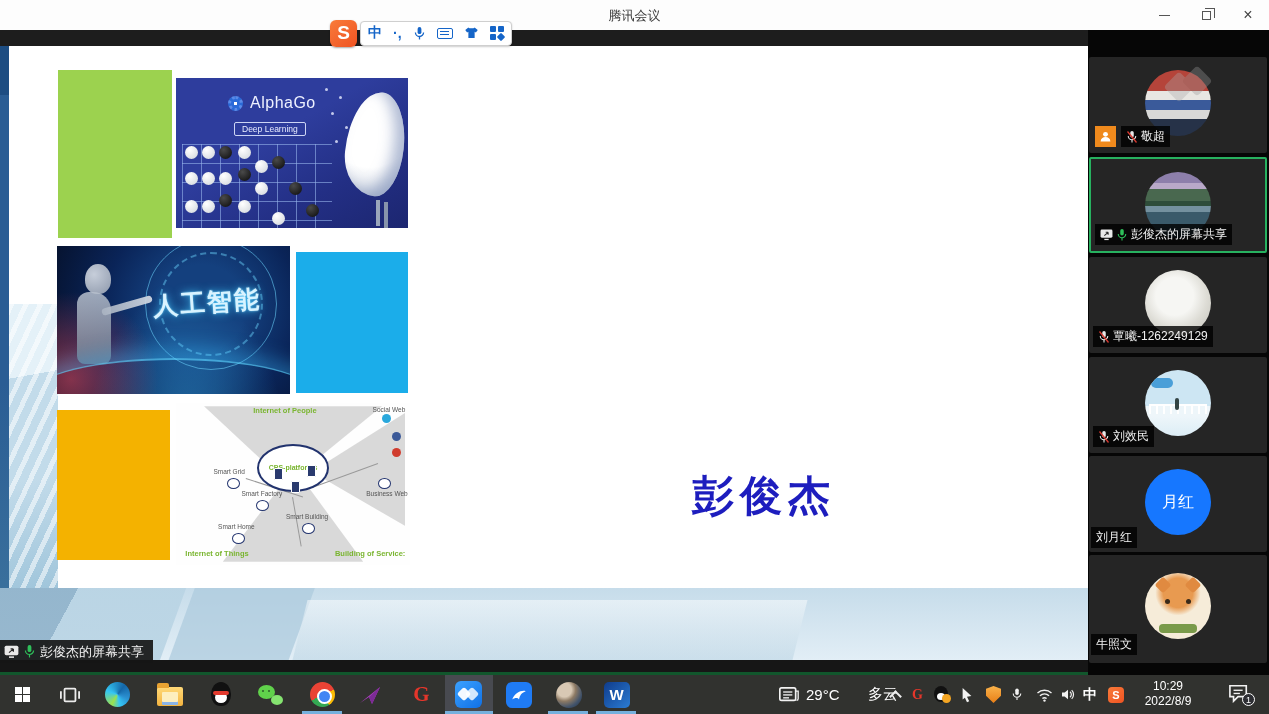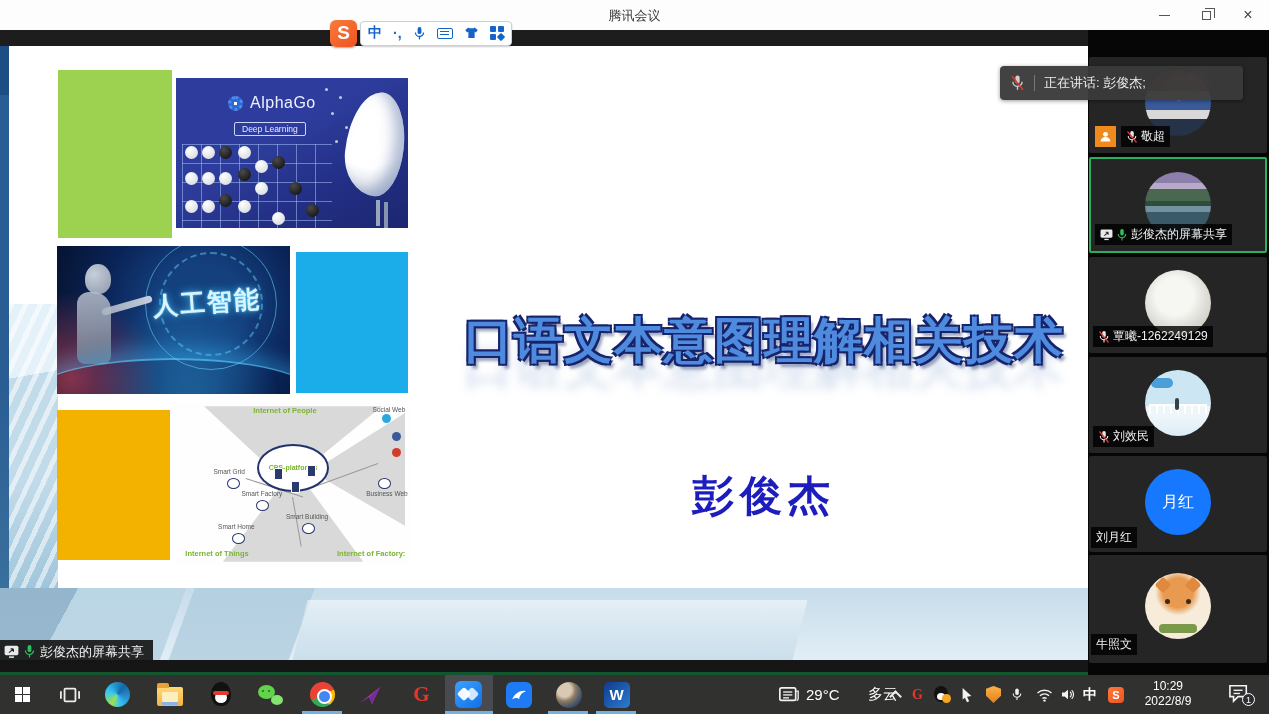--- a/index.html
+++ b/index.html
@@ -322,25 +322,24 @@
         <div class="iot-lab" style="left:18%;top:74%;">Smart Home</div>
         <div class="iot-node" style="left:54%;top:74%;"></div>
         <div class="iot-lab" style="left:47%;top:68%;">Smart Building</div>
         <div class="iot-dot" style="right:8%;top:7%;background:#2aa8dc;"></div>
         <div class="iot-lab" style="right:2%;top:2%;">Social Web</div>
         <div class="iot-dot" style="right:4%;top:18%;background:#3b5998;"></div>
         <div class="iot-dot" style="right:4%;top:28%;background:#d03c2e;"></div>
         <div class="iot-node" style="right:8%;top:46%;"></div>
         <div class="iot-lab" style="right:1%;top:54%;">Business Web</div>
         <div class="iot-lab green" style="left:4%;top:90%;">Internet of Things</div>
-        <div class="iot-lab green" style="right:2%;top:90%;">Internet of Factory:</div>
+        <div class="iot-lab green" style="right:2%;top:90%;">Building of Service:</div>
       </div>
 
       <div class="slide-right">
-        <div class="slide-title">口语文本意图理解相关技术</div>
         <div class="slide-author">彭俊杰</div>
       </div>
     </div>
     <div class="share-letterbox-bottom"></div>
     <div class="share-green-line"></div>
 
     <div class="share-label">
       <svg width="15" height="14" viewBox="0 0 24 22">
           <rect x="1" y="1" width="22" height="15" rx="2.5" fill="#e9e9e9"></rect>
           <path d="M8 12l7-6m0 0h-4.5M15 6v4.5" stroke="#2a2a2a" stroke-width="2" fill="none"></path>
@@ -348,30 +347,20 @@
         </svg>
       <svg width="13" height="15" viewBox="0 0 24 26">
           <rect x="8.5" y="1" width="7" height="13" rx="3.5" fill="#2ec05a"></rect>
           <path d="M4.5 11a7.5 7.5 0 0 0 15 0" fill="none" stroke="#2ec05a" stroke-width="2.2"></path>
           <line x1="12" y1="19" x2="12" y2="24" stroke="#2ec05a" stroke-width="2.2"></line>
         </svg>
       <span>彭俊杰的屏幕共享</span>
     </div>
   </div>
 
-  <div class="banner">
-    <svg width="15" height="16" viewBox="0 0 24 26">
-        <rect x="8.5" y="1" width="7" height="13" rx="3.5" fill="#cfcfcf"></rect>
-        <path d="M4.5 11a7.5 7.5 0 0 0 15 0" fill="none" stroke="#cfcfcf" stroke-width="2.2"></path>
-        <line x1="12" y1="19" x2="12" y2="24" stroke="#cfcfcf" stroke-width="2.2"></line>
-        <line x1="3" y1="2" x2="21" y2="24" stroke="#d93a31" stroke-width="2.6"></line>
-      </svg>
-    <span class="banner-div"></span>
-    <span class="banner-text">正在讲话: 彭俊杰;</span>
-  </div>
   <div class="watermark">
       <i></i>
       <i></i>
     </div>
 
   <div class="sidebar">
 
     <div class="tile" style="top:27px;">
       <div class="avatar av-1"></div>
       <div class="host-badge">

